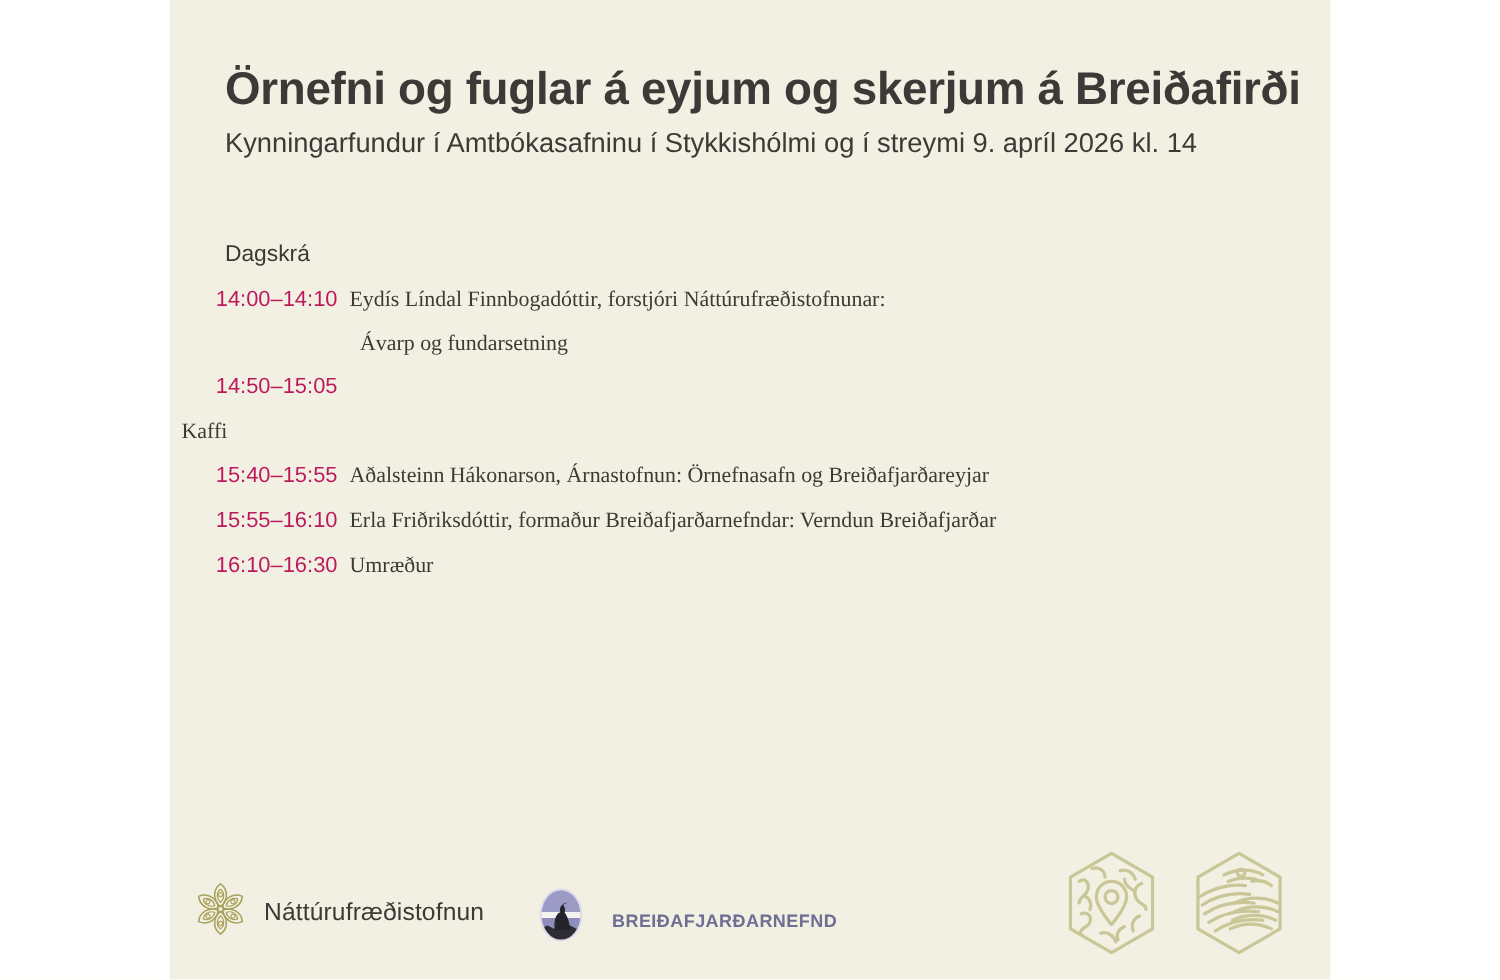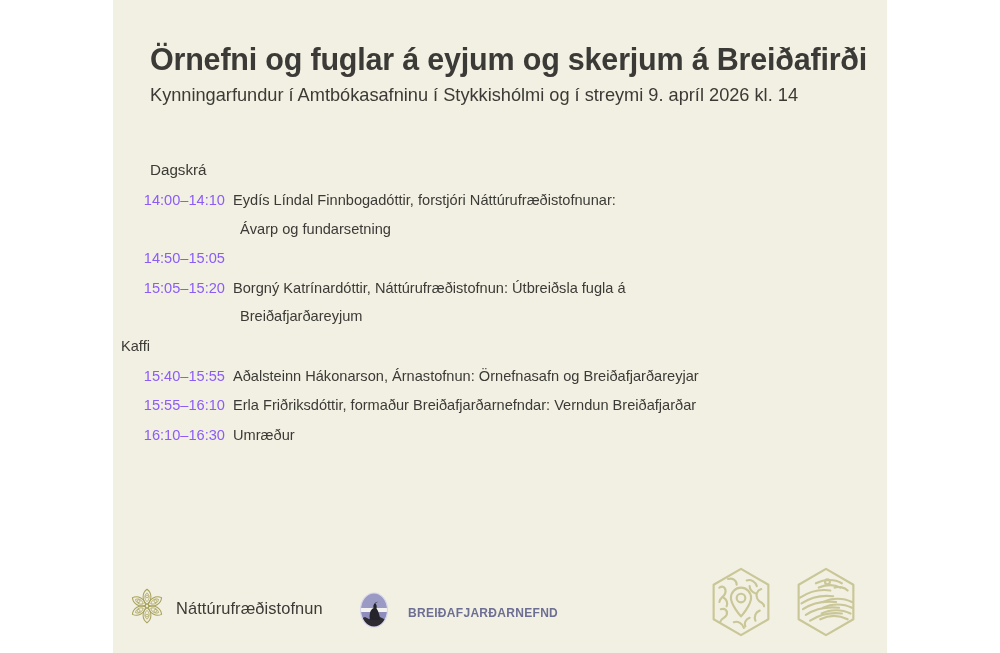--- a/index.html
+++ b/index.html
@@ -78,31 +78,32 @@
     display: flex;
     align-items: flex-start;
     margin-bottom: 0px;
   }
 
   .agenda-time {
     flex: 0 0 auto;
     width: 112px;
     text-align: right;
     font-size: 14.6px;
-    color: #8b5cf6;
+    color: #be185d;
     line-height: 28.6px;
     white-space: nowrap;
   }
 
   .agenda-desc {
     flex: 1 1 auto;
     padding-left: 8px;
     font-size: 14.6px;
     color: #3b3a36;
     line-height: 28.6px;
+    font-family: Liberation Serif, serif;
   }
 
   .agenda-desc .cont {
     display: block;
     padding-left: 7px;
   }
 
   
   .agenda-row.two-line { margin-bottom: 1px; }
   .agenda-row.one-line { margin-bottom: 1px; }
@@ -179,27 +180,20 @@
           <span>Eydís Líndal Finnbogadóttir, forstjóri Náttúrufræðistofnunar:</span>
           <span class="cont">Ávarp og fundarsetning</span>
         </div>
       </div>
 
 
       <div class="agenda-row two-line">
         <div class="agenda-time">14:50–15:05</div>
       </div>
 
-      <div class="agenda-row two-line">
-        <div class="agenda-time">15:05–15:20</div>
-        <div class="agenda-desc">
-          <span>Borgný Katrínardóttir, Náttúrufræðistofnun: Útbreiðsla fugla á</span>
-          <span class="cont">Breiðafjarðareyjum</span>
-        </div>
-      </div>
 
       <div class="agenda-row one-line">
         <div class="agenda-desc">
           <span>Kaffi</span>
         </div>
       </div>
 
       <div class="agenda-row one-line">
         <div class="agenda-time">15:40–15:55</div>
         <div class="agenda-desc">

